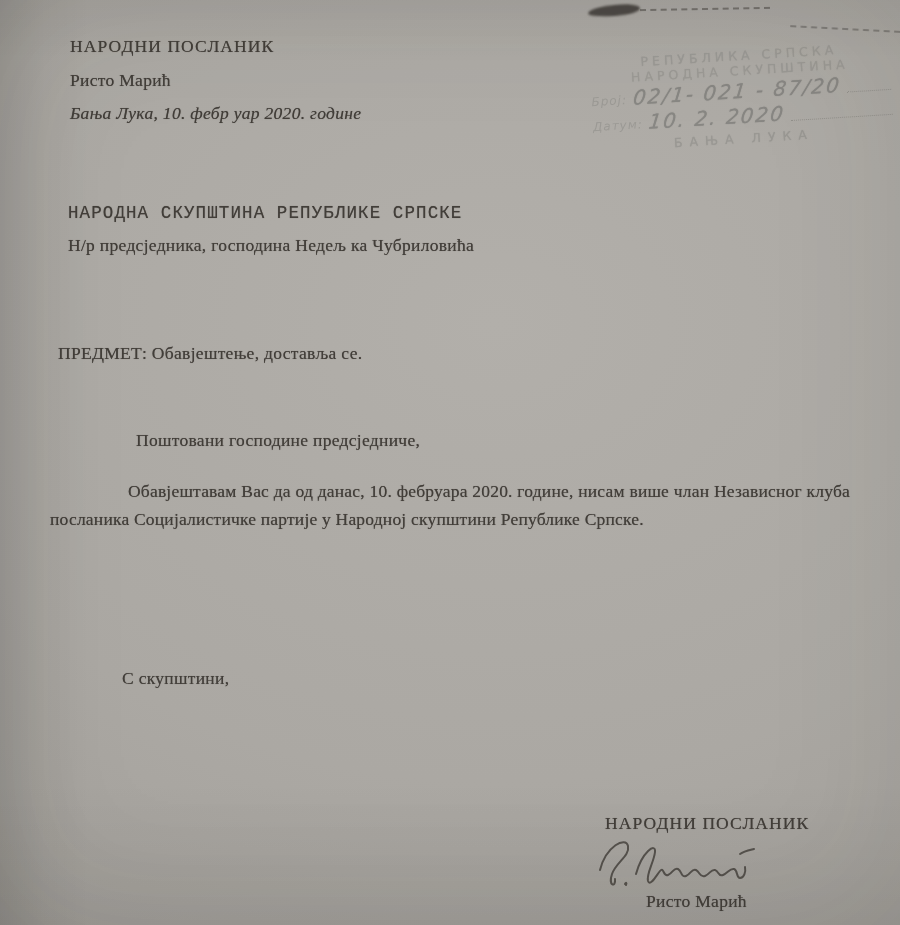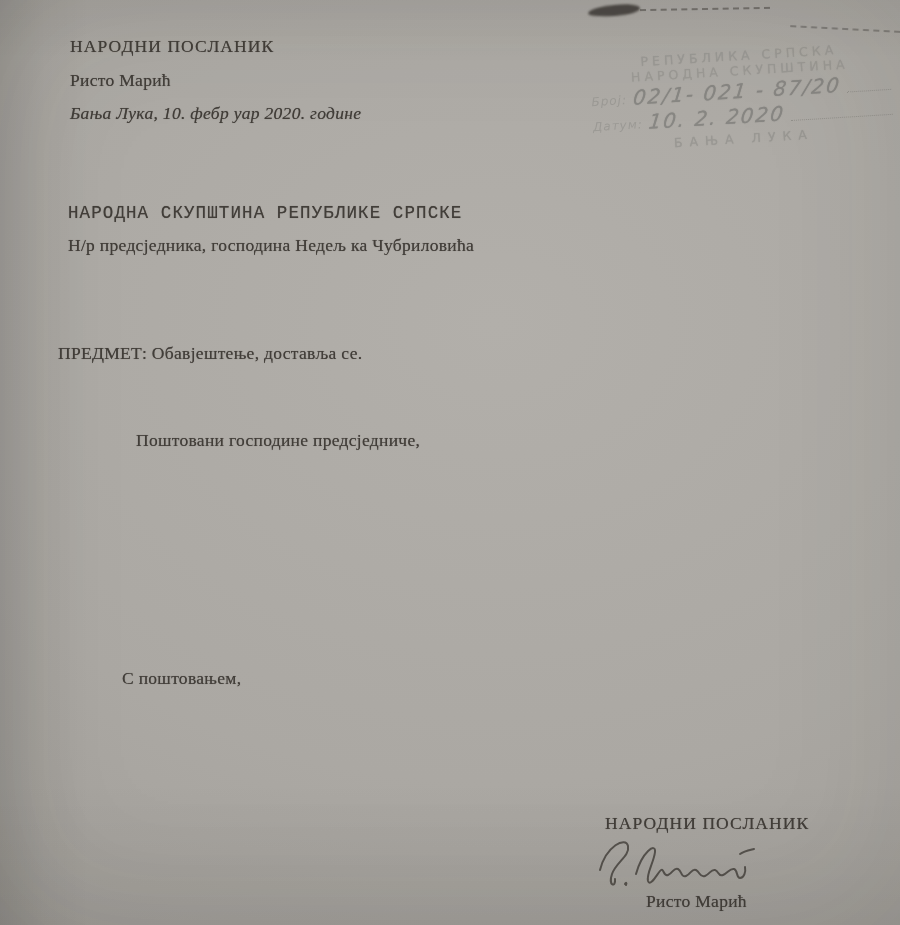--- a/index.html
+++ b/index.html
@@ -140,23 +140,24 @@
   </div>
 
   <div class="txt caps rc1">НАРОДНА СКУПШТИНА РЕПУБЛИКЕ СРПСКЕ</div>
   <div class="txt rc2">Н/р предсједника, господина Недељ ка Чубриловића</div>
 
   <div class="txt subj">ПРЕДМЕТ: Обавјештење, доставља се.</div>
 
   <div class="txt salut">Поштовани господине предсједниче,</div>
 
   <div class="body-block">
+    <p>Обавјештавам Вас да од данас, 10. фебруара 2020. године, нисам више члан Независног клуба посланика Социјалистичке партије у Народној скупштини Републике Српске.</p>
   </div>
 
-  <div class="txt closing">С поштовањем,</div>
+  <div class="txt closing">С скупштини,</div>
 
   <div class="txt caps sig-title">НАРОДНИ ПОСЛАНИК</div>
 
   <svg class="sig-svg" width="175" height="62" viewBox="0 0 175 62">
     <g fill="none" stroke="#4a4641" stroke-width="2" stroke-linecap="round" opacity="0.88">
       <path d="M8,36 C14,12 34,2 36,12 C38,22 24,28 20,40 C16,52 24,54 23,45"></path>
       <path d="M33,50 C34,48 35,49 34,51"></path>
       <path d="M44,40 C50,18 64,8 63,18 C62,28 54,40 56,47 C58,53 64,42 68,37 C72,32 71,43 76,41 C81,39 82,33 86,35 C90,37 89,44 94,42 C99,40 100,34 104,36 C108,38 108,44 113,42 C118,40 119,35 123,36 C127,37 126,43 131,41 C136,39 138,34 142,35 C146,36 144,44 148,44 C152,44 154,38 153,33"></path>
       <path d="M148,20 C152,17 158,16 162,15"></path>
     </g>

